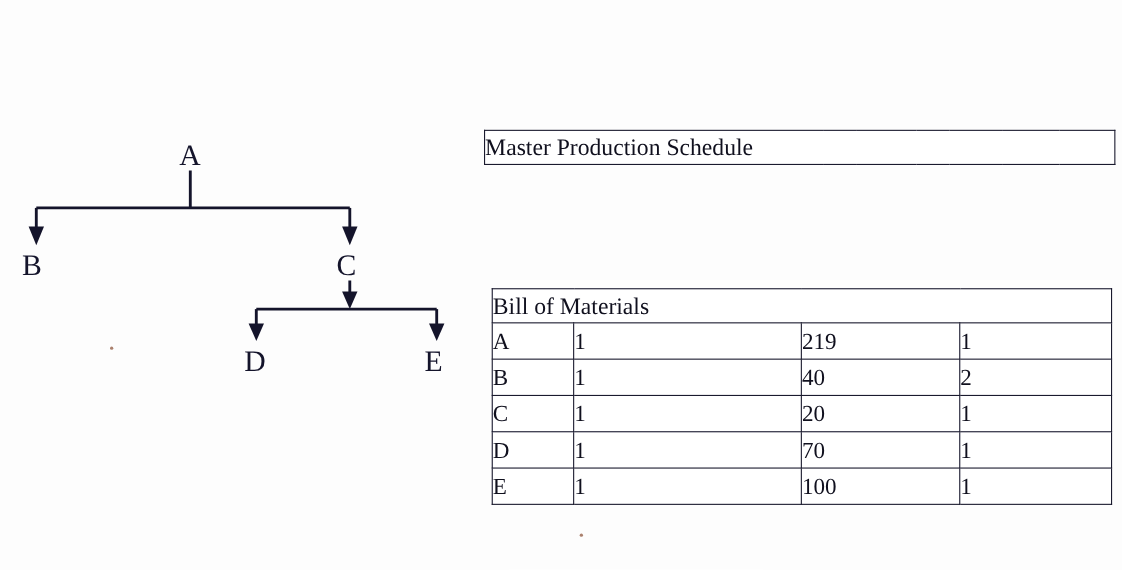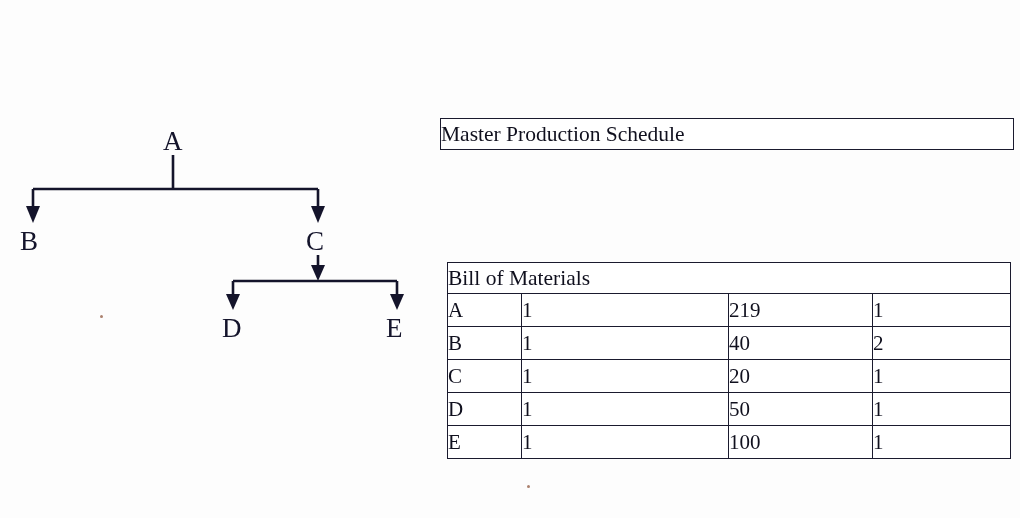--- a/index.html
+++ b/index.html
@@ -195,21 +195,21 @@
       </tr>
       <tr class="data-row">
         <td>C</td>
         <td>1</td>
         <td>20</td>
         <td>1</td>
       </tr>
       <tr class="data-row">
         <td>D</td>
         <td>1</td>
-        <td>50</td>
+        <td>70</td>
         <td>1</td>
       </tr>
       <tr class="data-row">
         <td>E</td>
         <td>1</td>
         <td>100</td>
         <td>1</td>
       </tr>
     </tbody>
   </table>

